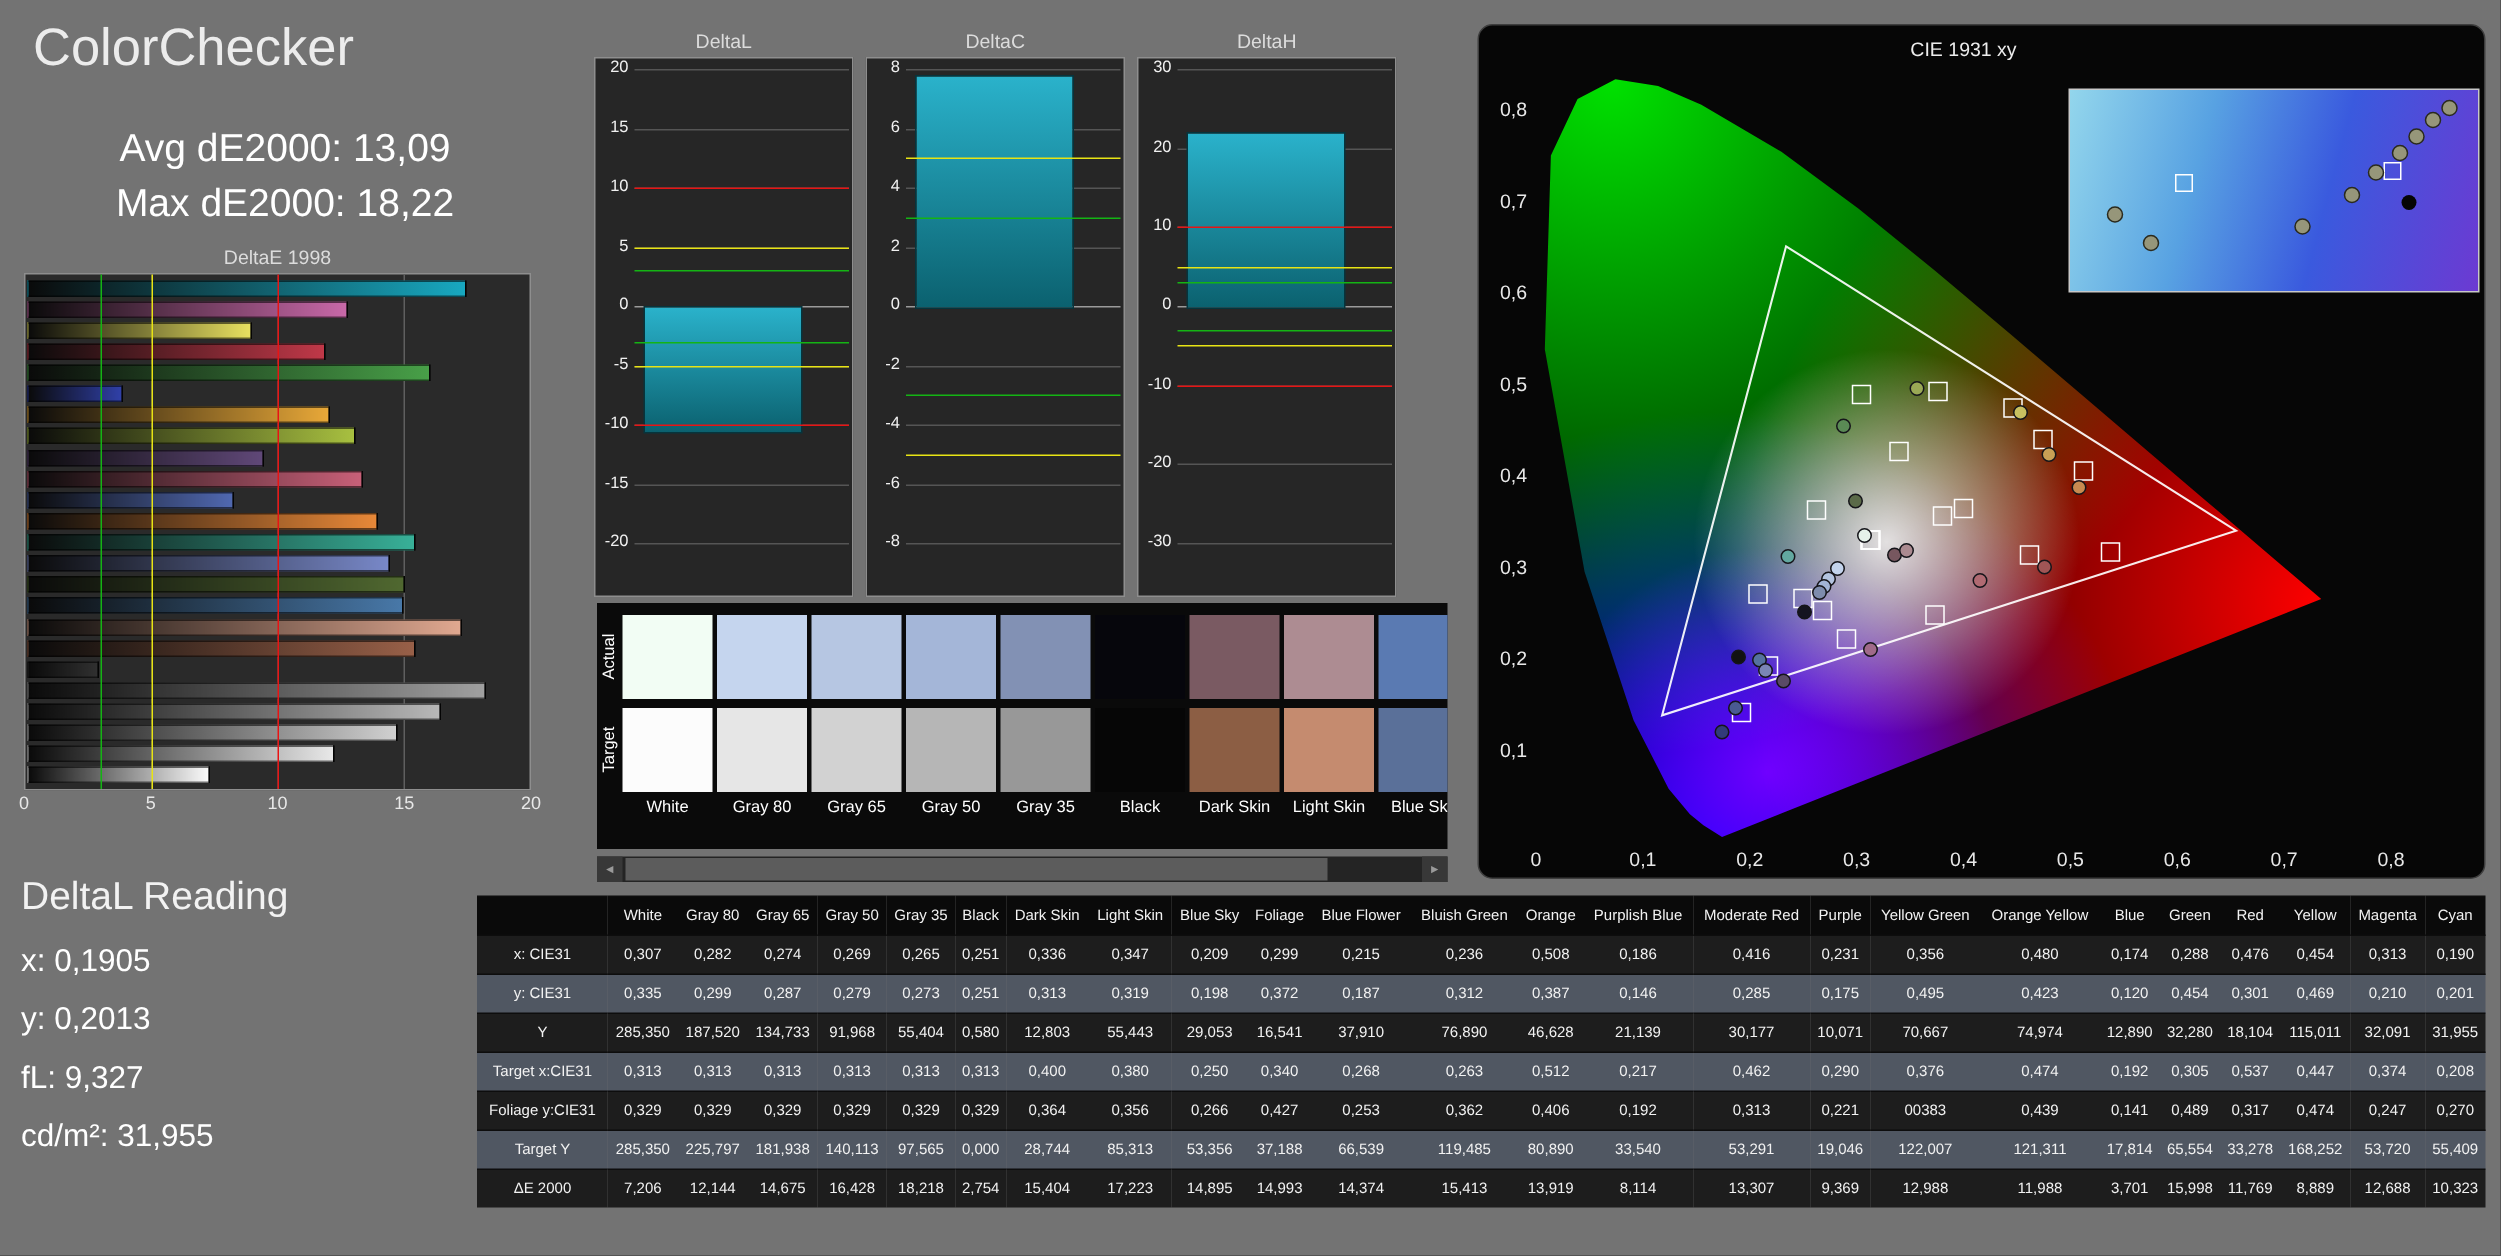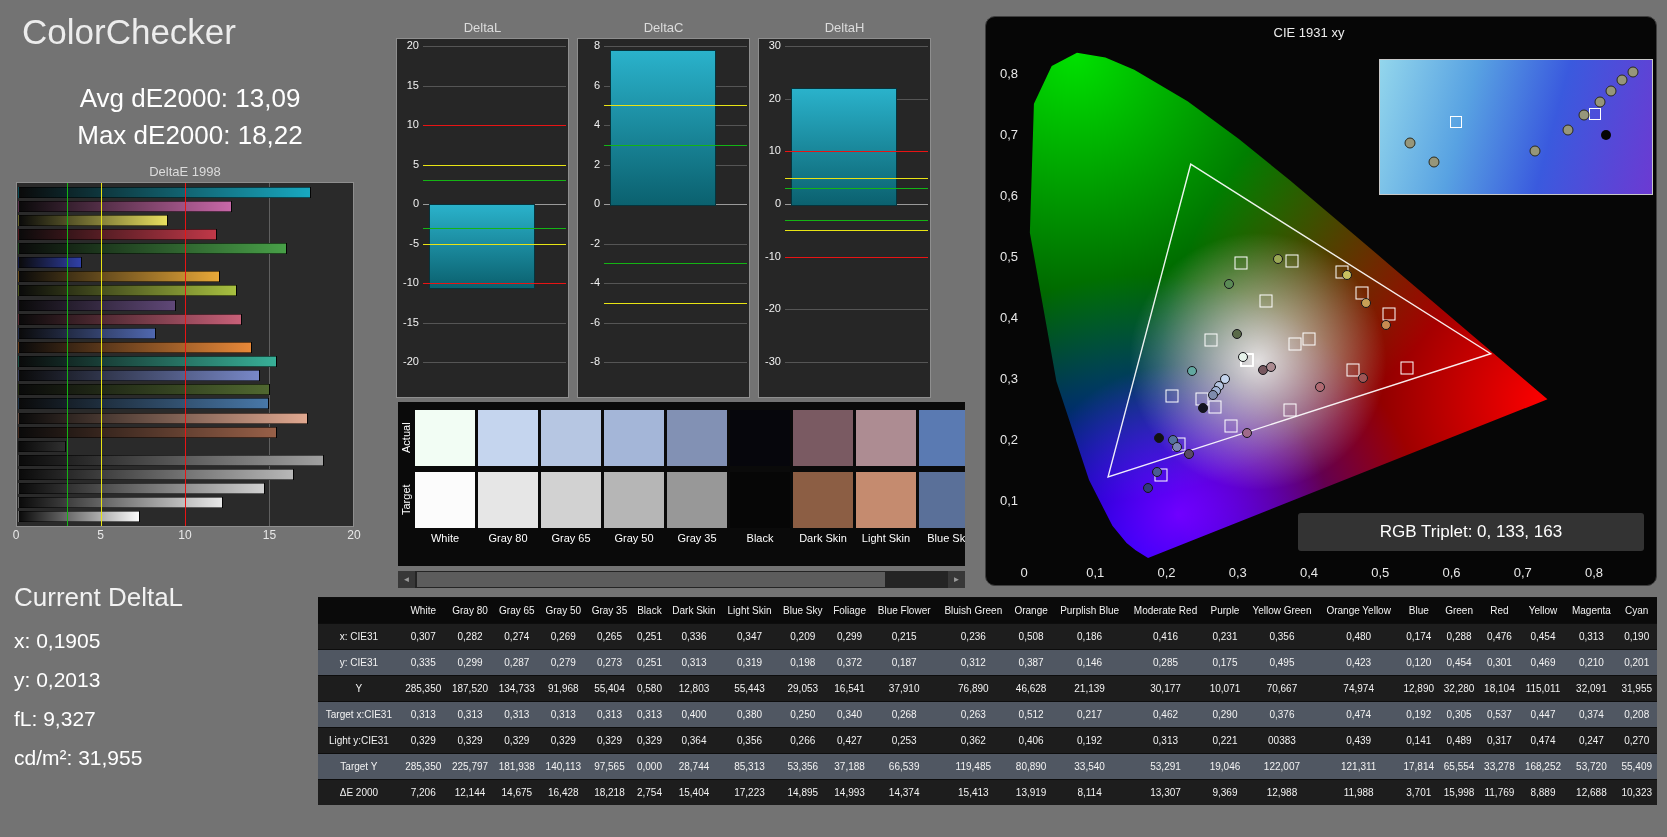--- a/index.html
+++ b/index.html
@@ -437,24 +437,23 @@
         <div class="inset-circle" style="left: 11%; top: 62%;"></div>
         <div class="inset-circle" style="left: 20%; top: 76%;"></div>
         <div class="inset-circle" style="left: 57%; top: 68%;"></div>
         <div class="inset-circle" style="left: 69%; top: 52%;"></div>
         <div class="inset-circle" style="left: 75%; top: 41%;"></div>
         <div class="inset-circle" style="left: 81%; top: 31%;"></div>
         <div class="inset-circle" style="left: 85%; top: 23%;"></div>
         <div class="inset-circle" style="left: 89%; top: 15%;"></div>
         <div class="inset-circle" style="left: 93%; top: 9%;"></div>
       </div>
-    <div id="rgb-box">RGB Triplet: 0, 133, 163</div>
-  </div>
-
-  <div id="cur-title">Current DeltaL</div>
+  </div>
+
+  <div id="cur-title">DeltaL Reading</div>
   <div class="cur-item" id="cur-x">x: 0,1905</div>
   <div class="cur-item" id="cur-y">y: 0,2013</div>
   <div class="cur-item" id="cur-fl">fL: 9,327</div>
   <div class="cur-item" id="cur-cd">cd/m²: 31,955</div>
 
   <div id="table-wrap">
     <table id="data-table">
         <thead>
           <tr>
             <th></th>
@@ -587,21 +586,21 @@
             <td>0,376</td>
             <td>0,474</td>
             <td>0,192</td>
             <td>0,305</td>
             <td>0,537</td>
             <td>0,447</td>
             <td>0,374</td>
             <td>0,208</td>
           </tr>
           <tr class="dark">
-            <td class="rowlab">Light y:CIE31</td>
+            <td class="rowlab">Foliage y:CIE31</td>
             <td>0,329</td>
             <td>0,329</td>
             <td>0,329</td>
             <td>0,329</td>
             <td>0,329</td>
             <td>0,329</td>
             <td>0,364</td>
             <td>0,356</td>
             <td>0,266</td>
             <td>0,427</td>

